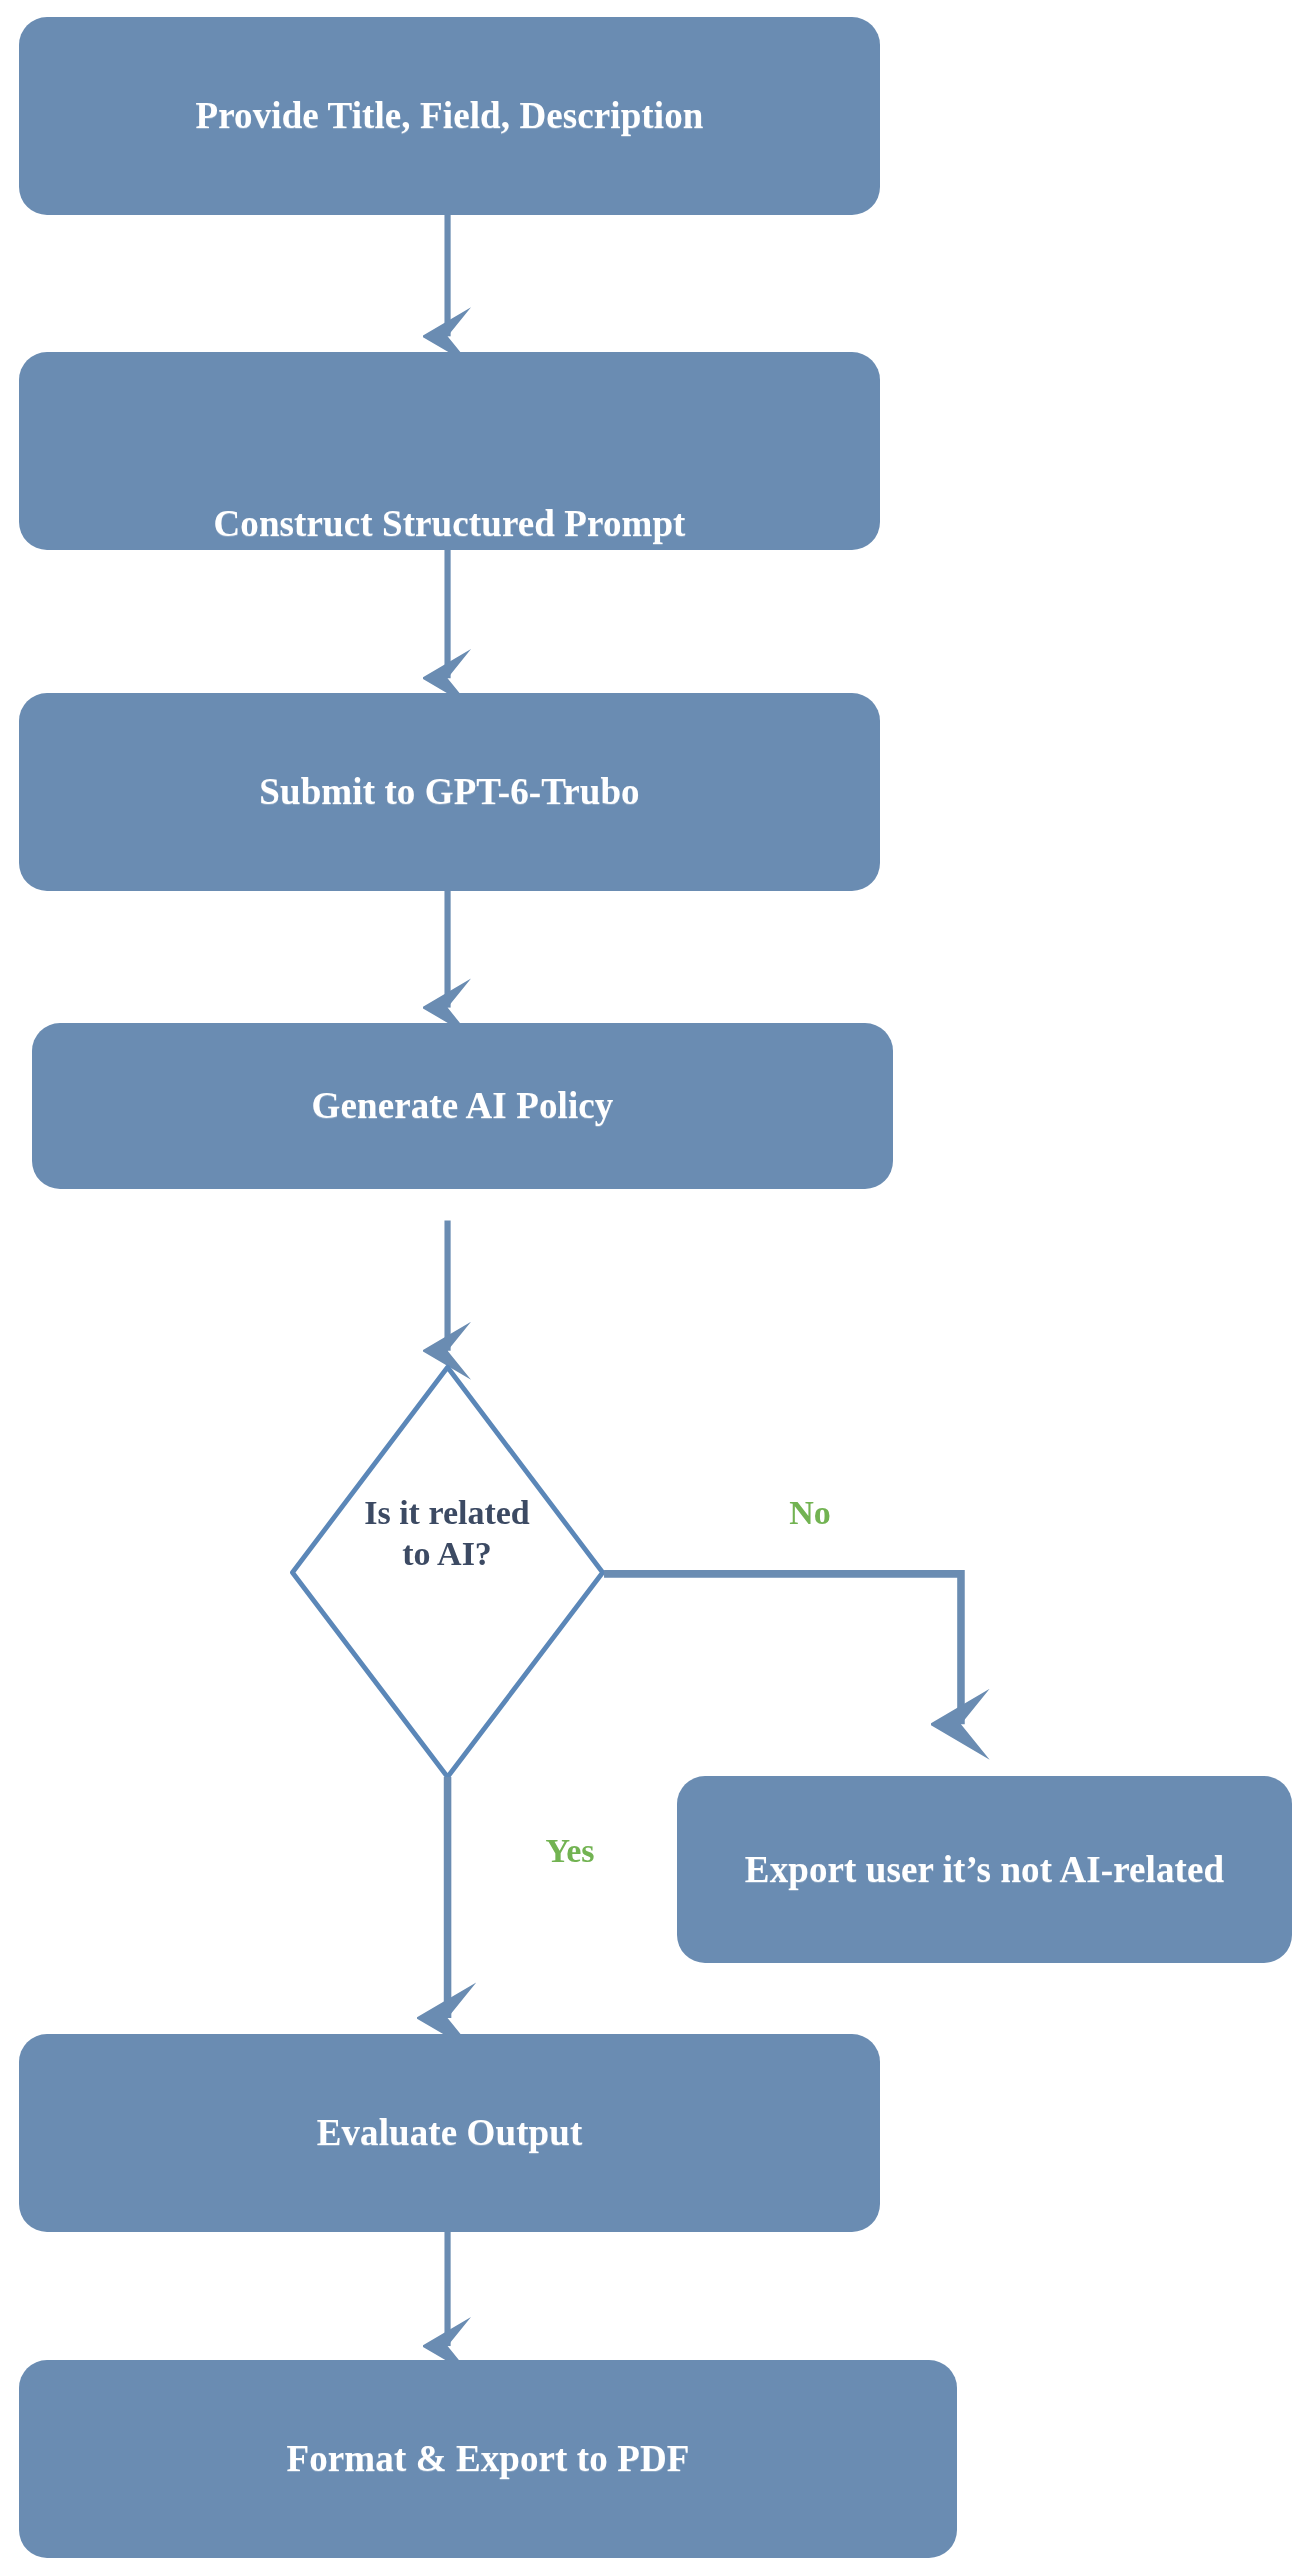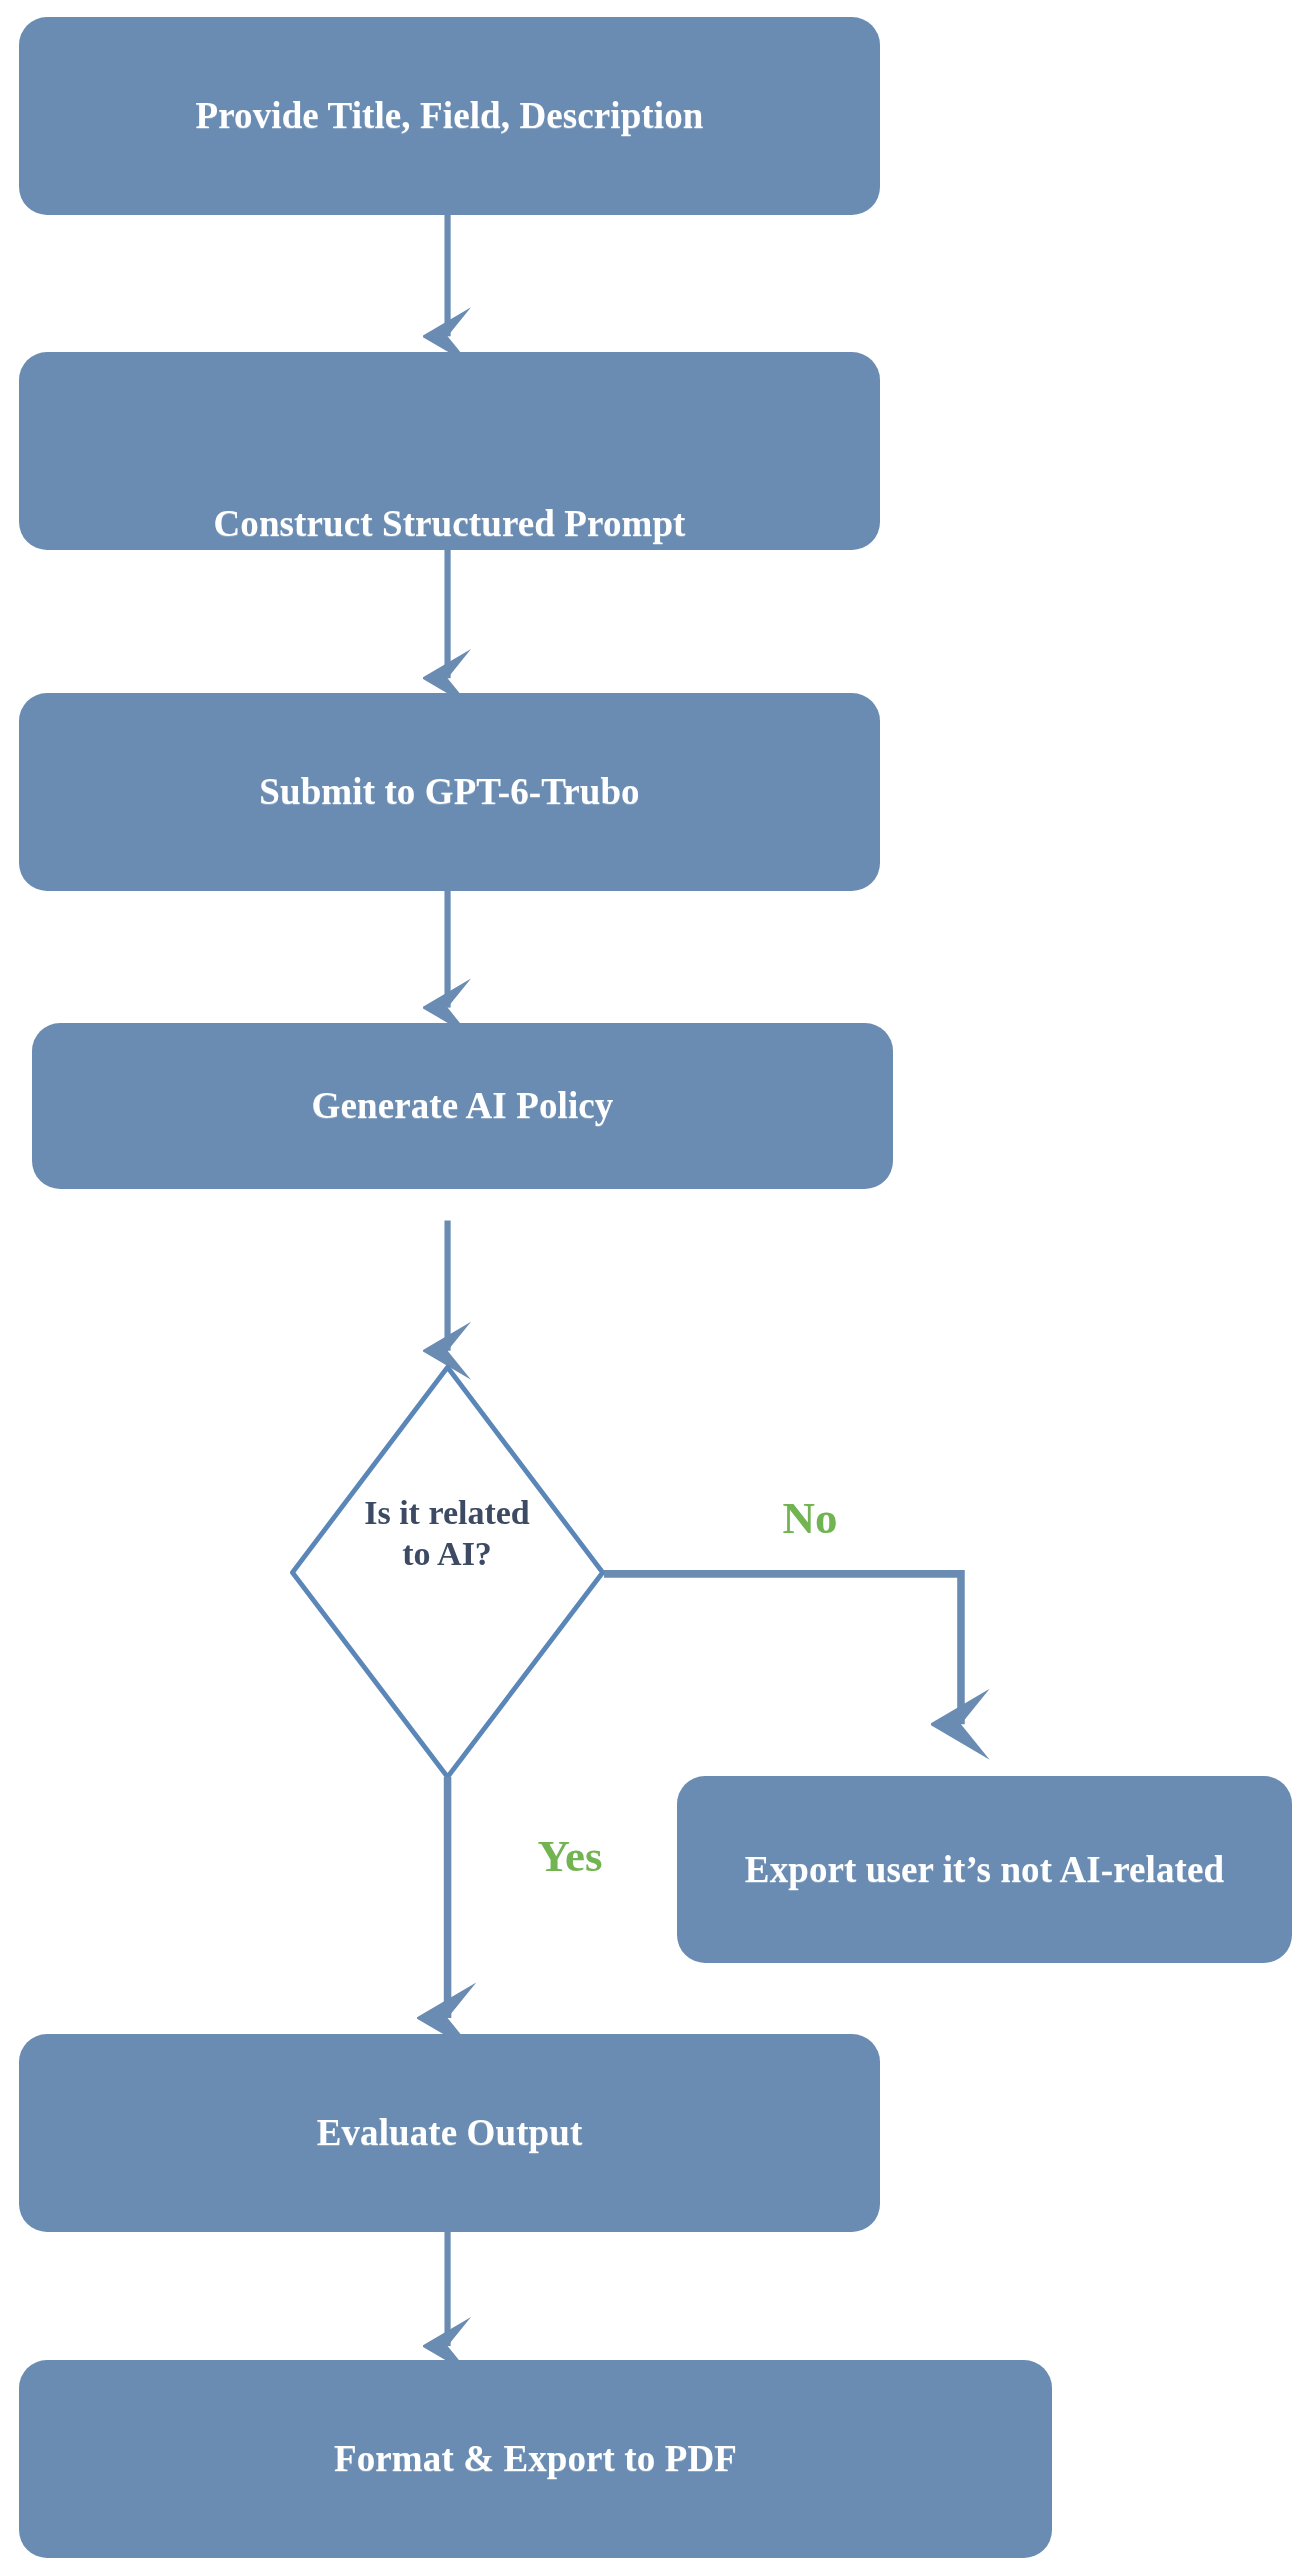--- a/index.html
+++ b/index.html
@@ -52,21 +52,21 @@
     line-height: 1.2;
     text-align: center;
     display: flex;
     align-items: center;
     justify-content: flex-start;
   }
   .edge-label {
     position: absolute;
     color: #72B352;
     font-weight: bold;
-    font-size: 45px;
+    font-size: 34px;
     line-height: 1;
     text-align: center;
     white-space: nowrap;
   }
 </style>
 </head>
 <body>
 
 <div id="canvas">
 
@@ -120,18 +120,18 @@
   <div class="edge-label" style="left:508px; top:1834px; width:124px;">Yes</div>
 
   <div class="node process-box" style="left:677px; top:1776px; width:615px; height:187px;">
     <span>Export user it’s not AI-related</span>
   </div>
 
   <div class="node process-box" style="left:19px; top:2034px; width:861px; height:198px;">
     <span>Evaluate Output</span>
   </div>
 
-  <div class="node process-box" style="left:19px; top:2360px; width:1033px; height:198px;justify-content:center;">
+  <div class="node process-box" style="left:19px; top:2360px; width:938px; height:198px;justify-content:center;">
     <span>Format &amp; Export to PDF</span>
   </div>
 
 </div>
 
 
 </body></html>

